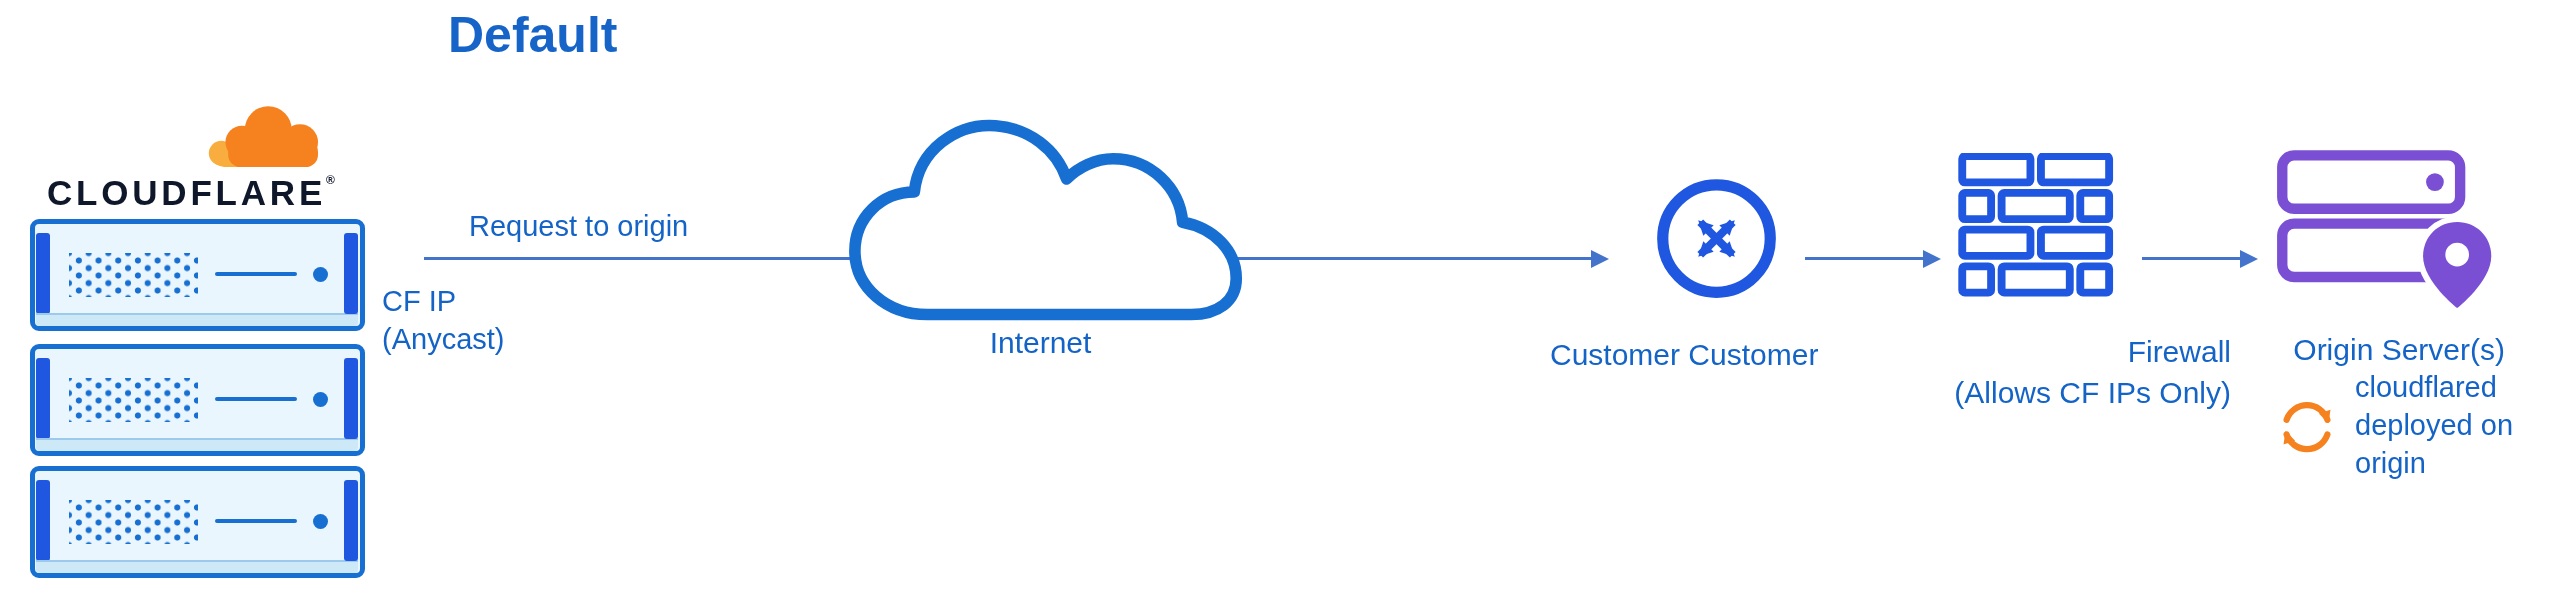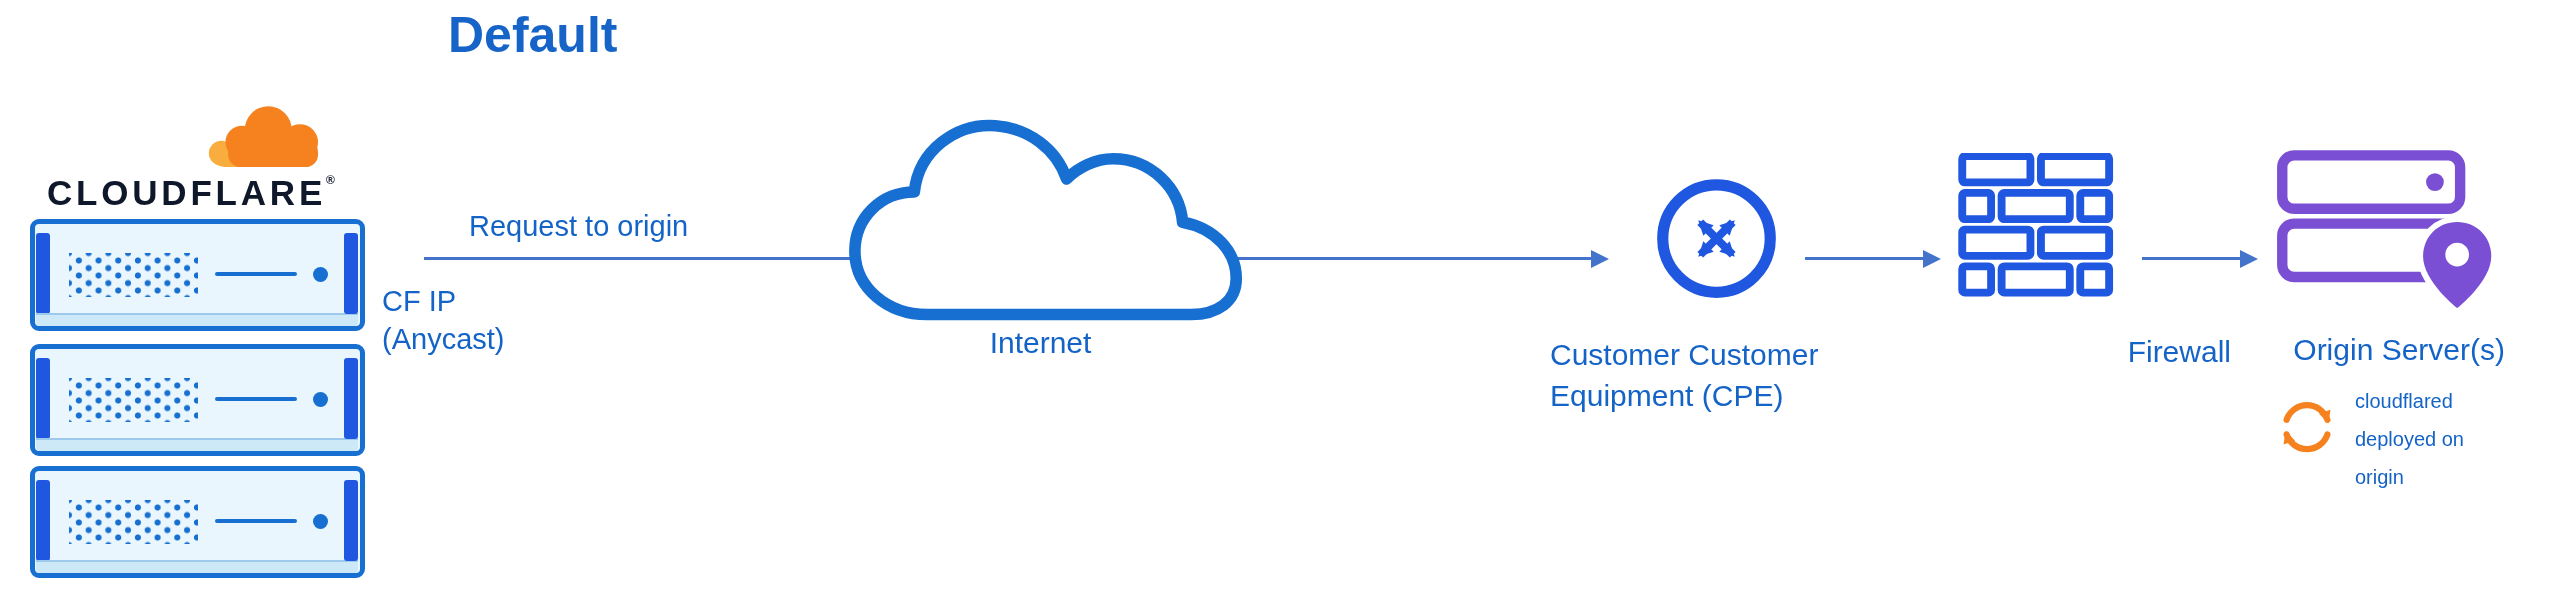--- a/index.html
+++ b/index.html
@@ -10,21 +10,21 @@
 
   
   .title { position:absolute; left:448px; top:6px; font-size:50px; font-weight:700; color:#1764c9; }
   .lbl   { position:absolute; color:#1463c7; font-size:29px; line-height:38px; }
   .request-label   { left:469px;  top:207px; }
   .cfip-label      { left:382px;  top:282px; }
   .internet-label  { position:absolute; left:0; top:210px; width:100%; text-align:center; font-size:30px; color:#1463c7;margin-top:12px; }
   .cpe-label       { left:1550px; top:334px; font-size:30px; line-height:41px; }
   .firewall-label  { left:1890px; top:331px; width:341px; text-align:right; font-size:30px; line-height:41px; }
   .origin-label    { left:2270px; top:331px; width:235px; text-align:right; font-size:30px; }
-  .cloudflared-label { left:2355px; top:382px; font-size:20px; line-height:38px; }
+  .cloudflared-label { left:2355px; top:368px; font-size:29px; line-height:38px; }
 
   
   .brand { position:absolute; left:47px; top:173px; font-size:35px; font-weight:800; letter-spacing:3.8px; color:#0f172a; }
   .brand sup { font-size:12px; letter-spacing:0; vertical-align:21px; }
   .logo-cloud { position:absolute; left:189px; top:98px; width:153px; height:76px; }
 
   
   .server {
     position:absolute; left:29.5px; width:335px; height:112px;
     background:#e9f6fd; border:5.3px solid #176fd2; border-radius:9px; box-sizing:border-box;
@@ -129,39 +129,39 @@
       <marker id="ah-blue" viewBox="0 0 12 12" refX="9" refY="6" markerWidth="14" markerHeight="14" markerUnits="userSpaceOnUse" orient="auto-start-reverse">
         <path d="M1 1 L11 6 L1 11 Z" fill="#2057e0"></path>
       </marker>
     </defs>
     <circle cx="50" cy="50" r="43" fill="#ffffff" stroke="#2057e0" stroke-width="9"></circle>
     <line x1="37" y1="37" x2="63" y2="63" stroke="#2057e0" stroke-width="6.5" marker-start="url(#ah-blue)" marker-end="url(#ah-blue)"></line>
     <line x1="63" y1="37" x2="37" y2="63" stroke="#2057e0" stroke-width="6.5" marker-start="url(#ah-blue)" marker-end="url(#ah-blue)"></line>
   </svg>
   <div class="lbl cpe-label">
     <div>Customer Customer</div>
-    <div>Equipment (CPE)</div>
   </div>
 
   <svg class="firewall-icon" viewBox="0 0 122 112" aria-hidden="true">
     <g fill="#ffffff" stroke="#2057e0" stroke-width="6">
       <rect x="4" y="2" width="52" height="20" rx="2"></rect>
       <rect x="64" y="2" width="52" height="20" rx="2"></rect>
       <rect x="4" y="30" width="22" height="20" rx="2"></rect>
       <rect x="34" y="30" width="52" height="20" rx="2"></rect>
       <rect x="94" y="30" width="22" height="20" rx="2"></rect>
       <rect x="4" y="58" width="52" height="20" rx="2"></rect>
       <rect x="64" y="58" width="52" height="20" rx="2"></rect>
       <rect x="4" y="86" width="22" height="20" rx="2"></rect>
       <rect x="34" y="86" width="52" height="20" rx="2"></rect>
       <rect x="94" y="86" width="22" height="20" rx="2"></rect>
     </g>
   </svg>
   <div class="lbl firewall-label">
     <div>Firewall</div>
+    <div>(Allows CF IPs Only)</div>
   </div>
 
   <svg class="origin-icon" viewBox="0 0 150 112" aria-hidden="true">
     <g fill="#ffffff" stroke="#7a4fd4" stroke-width="7">
       <rect x="4" y="5" width="120" height="36" rx="8"></rect>
       <rect x="4" y="51" width="120" height="36" rx="8"></rect>
     </g>
     <circle cx="107" cy="23" r="6" fill="#7a4fd4"></circle>
     <circle cx="107" cy="69" r="6" fill="#7a4fd4"></circle>
     <g>

